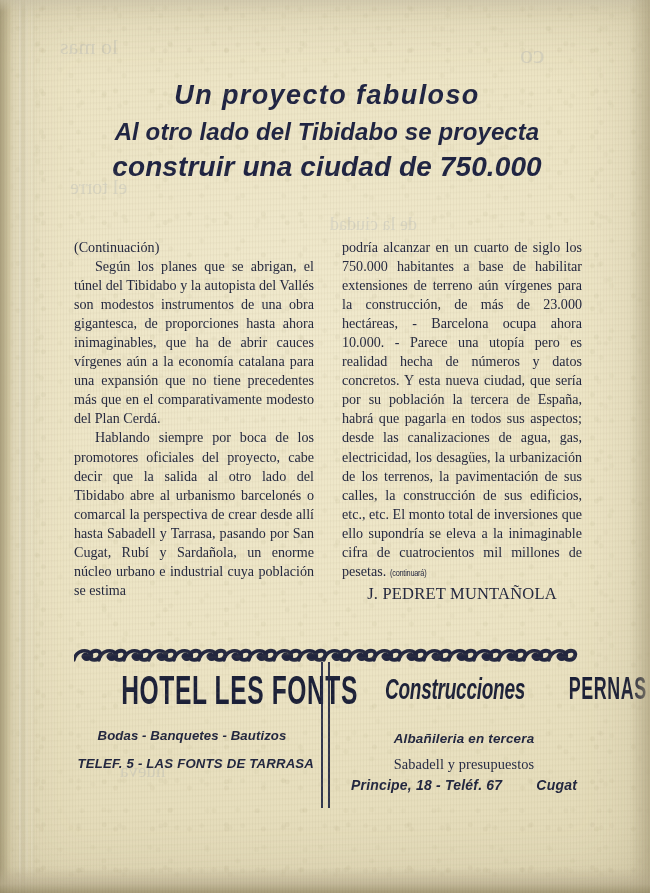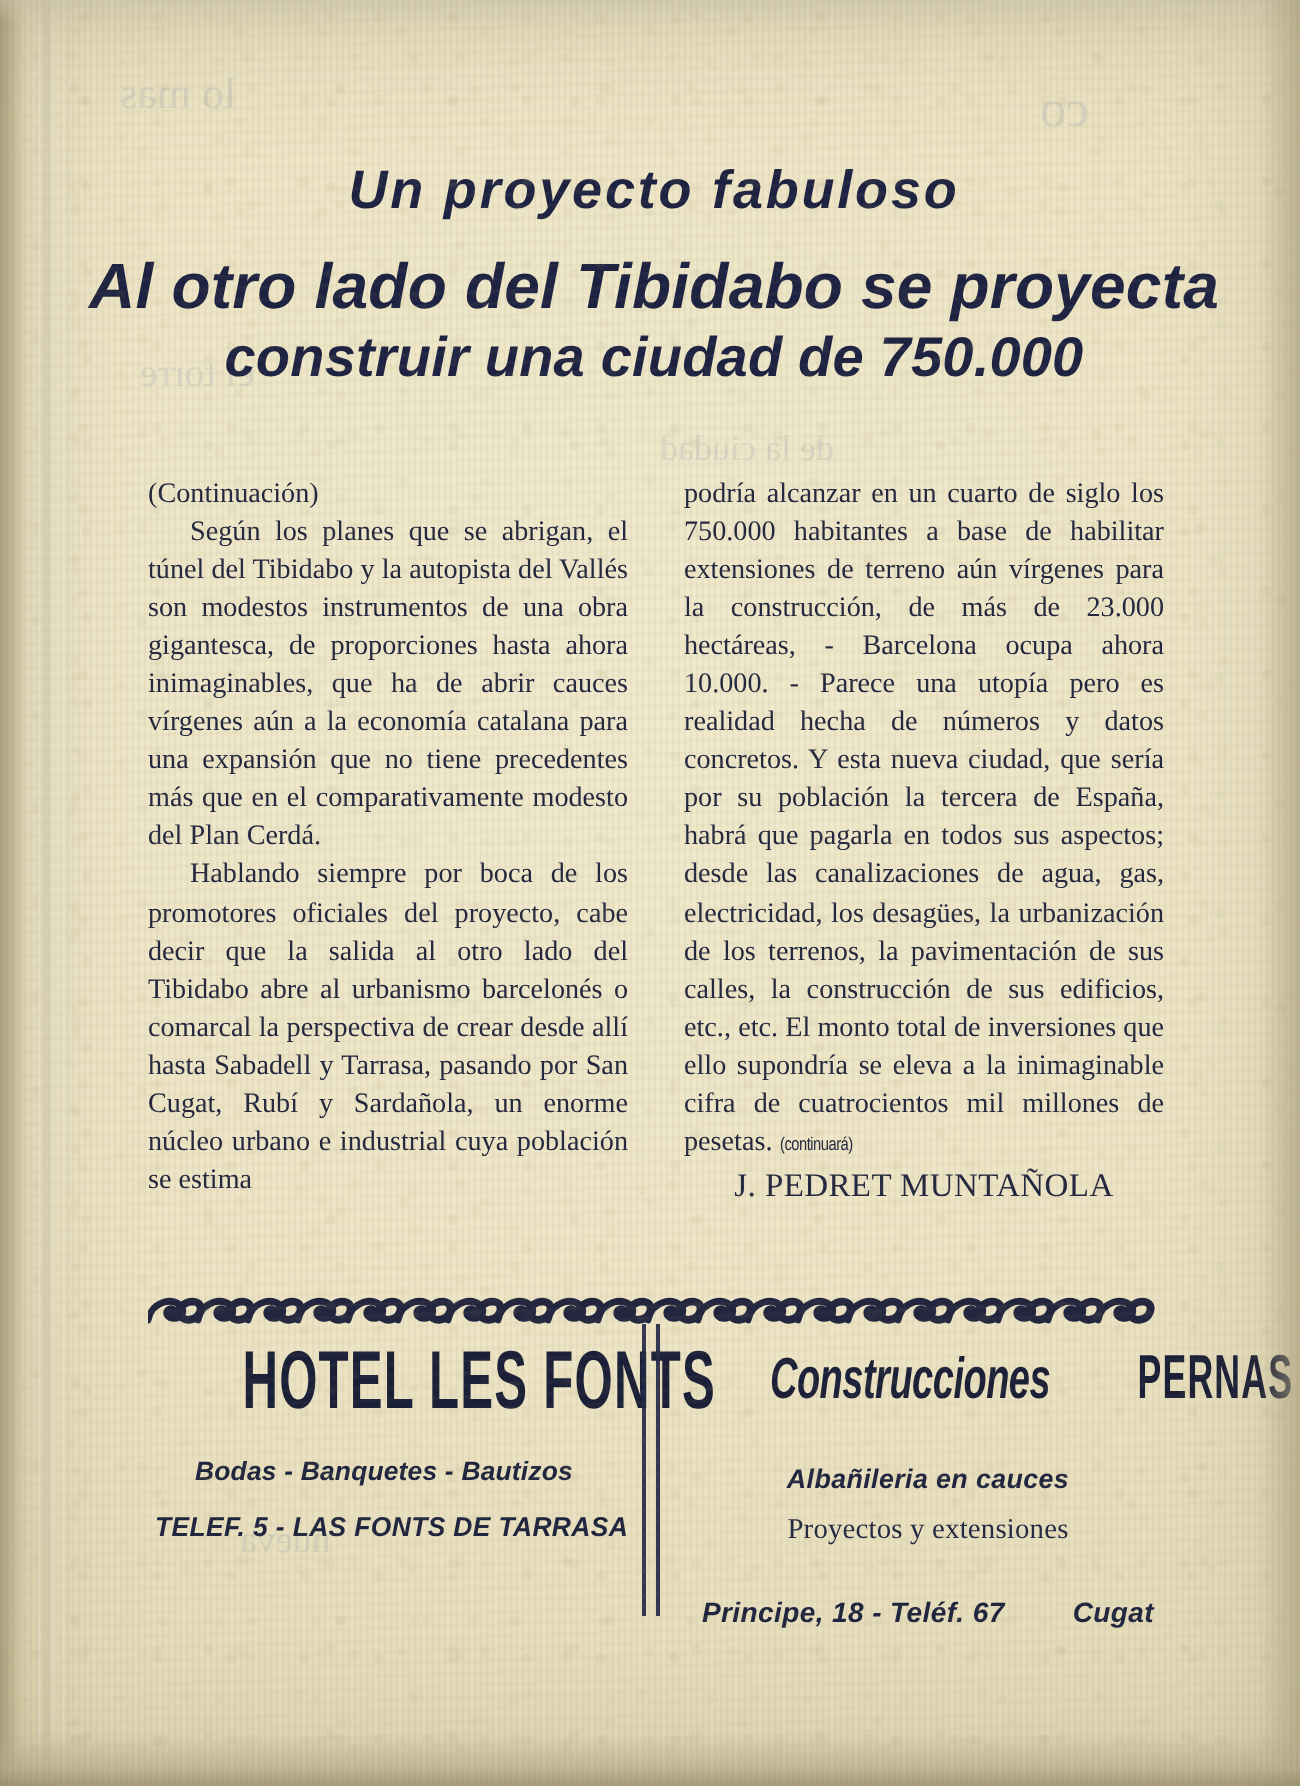--- a/index.html
+++ b/index.html
@@ -94,21 +94,21 @@
   .headline{
     text-align:center;
     font-family:"Liberation Sans", sans-serif;
     font-style:italic;
     font-weight:700;
     color:#1e2342;
     letter-spacing:.2px;
   }
   #hl-wrap{position:absolute; left:38px; top:78px; width:578px;}
   #hl1{font-size:27px; line-height:34px; letter-spacing:1.4px;}
-  #hl2{font-size:32px; line-height:35px; margin-top:14px; letter-spacing:.1px;font-style:italic;}
+  #hl2{font-size:24px; line-height:35px; margin-top:2px; letter-spacing:.1px;font-style:italic;}
   #hl3{font-size:28px; line-height:35px; letter-spacing:.1px;}
   #hl4{font-size:28px; line-height:35px; letter-spacing:.1px;}
 
   
   #cols{
     position:absolute; left:74px; top:238px; width:508px; height:400px;
   }
   .col{
     position:absolute; top:0; width:240px;
     font-family:"Liberation Serif", serif;
@@ -196,21 +196,21 @@
   #l-line1{font-size:13.2px; margin-top:16px; letter-spacing:.1px;}
   #l-line2{font-size:13.2px; margin-top:11px; letter-spacing:.1px;}
   #l-line3{font-size:13.6px; margin-top:13px; letter-spacing:.2px; white-space:nowrap; transform:scaleX(.97);}
   #r-line1{font-size:13.4px; margin-top:16px; letter-spacing:.2px;}
   #r-line2{
     font-family:"Liberation Serif", serif;
     font-style:normal; font-weight:400;
     font-size:14.4px; margin-top:10px; letter-spacing:.1px; color:#252a44;
   }
   #r-line3{
-    font-size:14px; margin-top:24px; letter-spacing:.2px;
+    font-size:14px; margin-top:4px; letter-spacing:.2px;
     display:flex; justify-content:center; align-items:baseline; gap:34px;
     white-space:nowrap;
   }
 
   
   #adrule{position:absolute; left:246px; top:-6px; height:146px; width:12px;}
   #adrule i{position:absolute; top:0; height:100%; width:2px; background:#232845; opacity:.92; display:block;}
   #adrule i.a{left:1px;}
   #adrule i.b{left:8px;}
 
@@ -303,22 +303,22 @@
 
       <div id="adrule">
           <i class="a"></i>
           <i class="b"></i>
         </div>
 
       <div class="ad" id="ad-right">
         <div id="pernas-line">
           <span class="w1">Construcciones</span><span class="w2">PERNAS</span>
         </div>
-        <div class="ad-line" id="r-line1">Albañileria en cauces</div>
-        <div id="r-line2">Proyectos y extensiones</div>
+        <div class="ad-line" id="r-line1">Albañileria en tercera</div>
+        <div id="r-line2">Sabadell y presupuestos</div>
         <div class="ad-line" id="r-line3">
           <span>Principe, 18 - Teléf. 67</span>
           <span>Cugat</span>
         </div>
       </div>
 
     </div>
   </div>
 
   <div id="fibre"></div>

